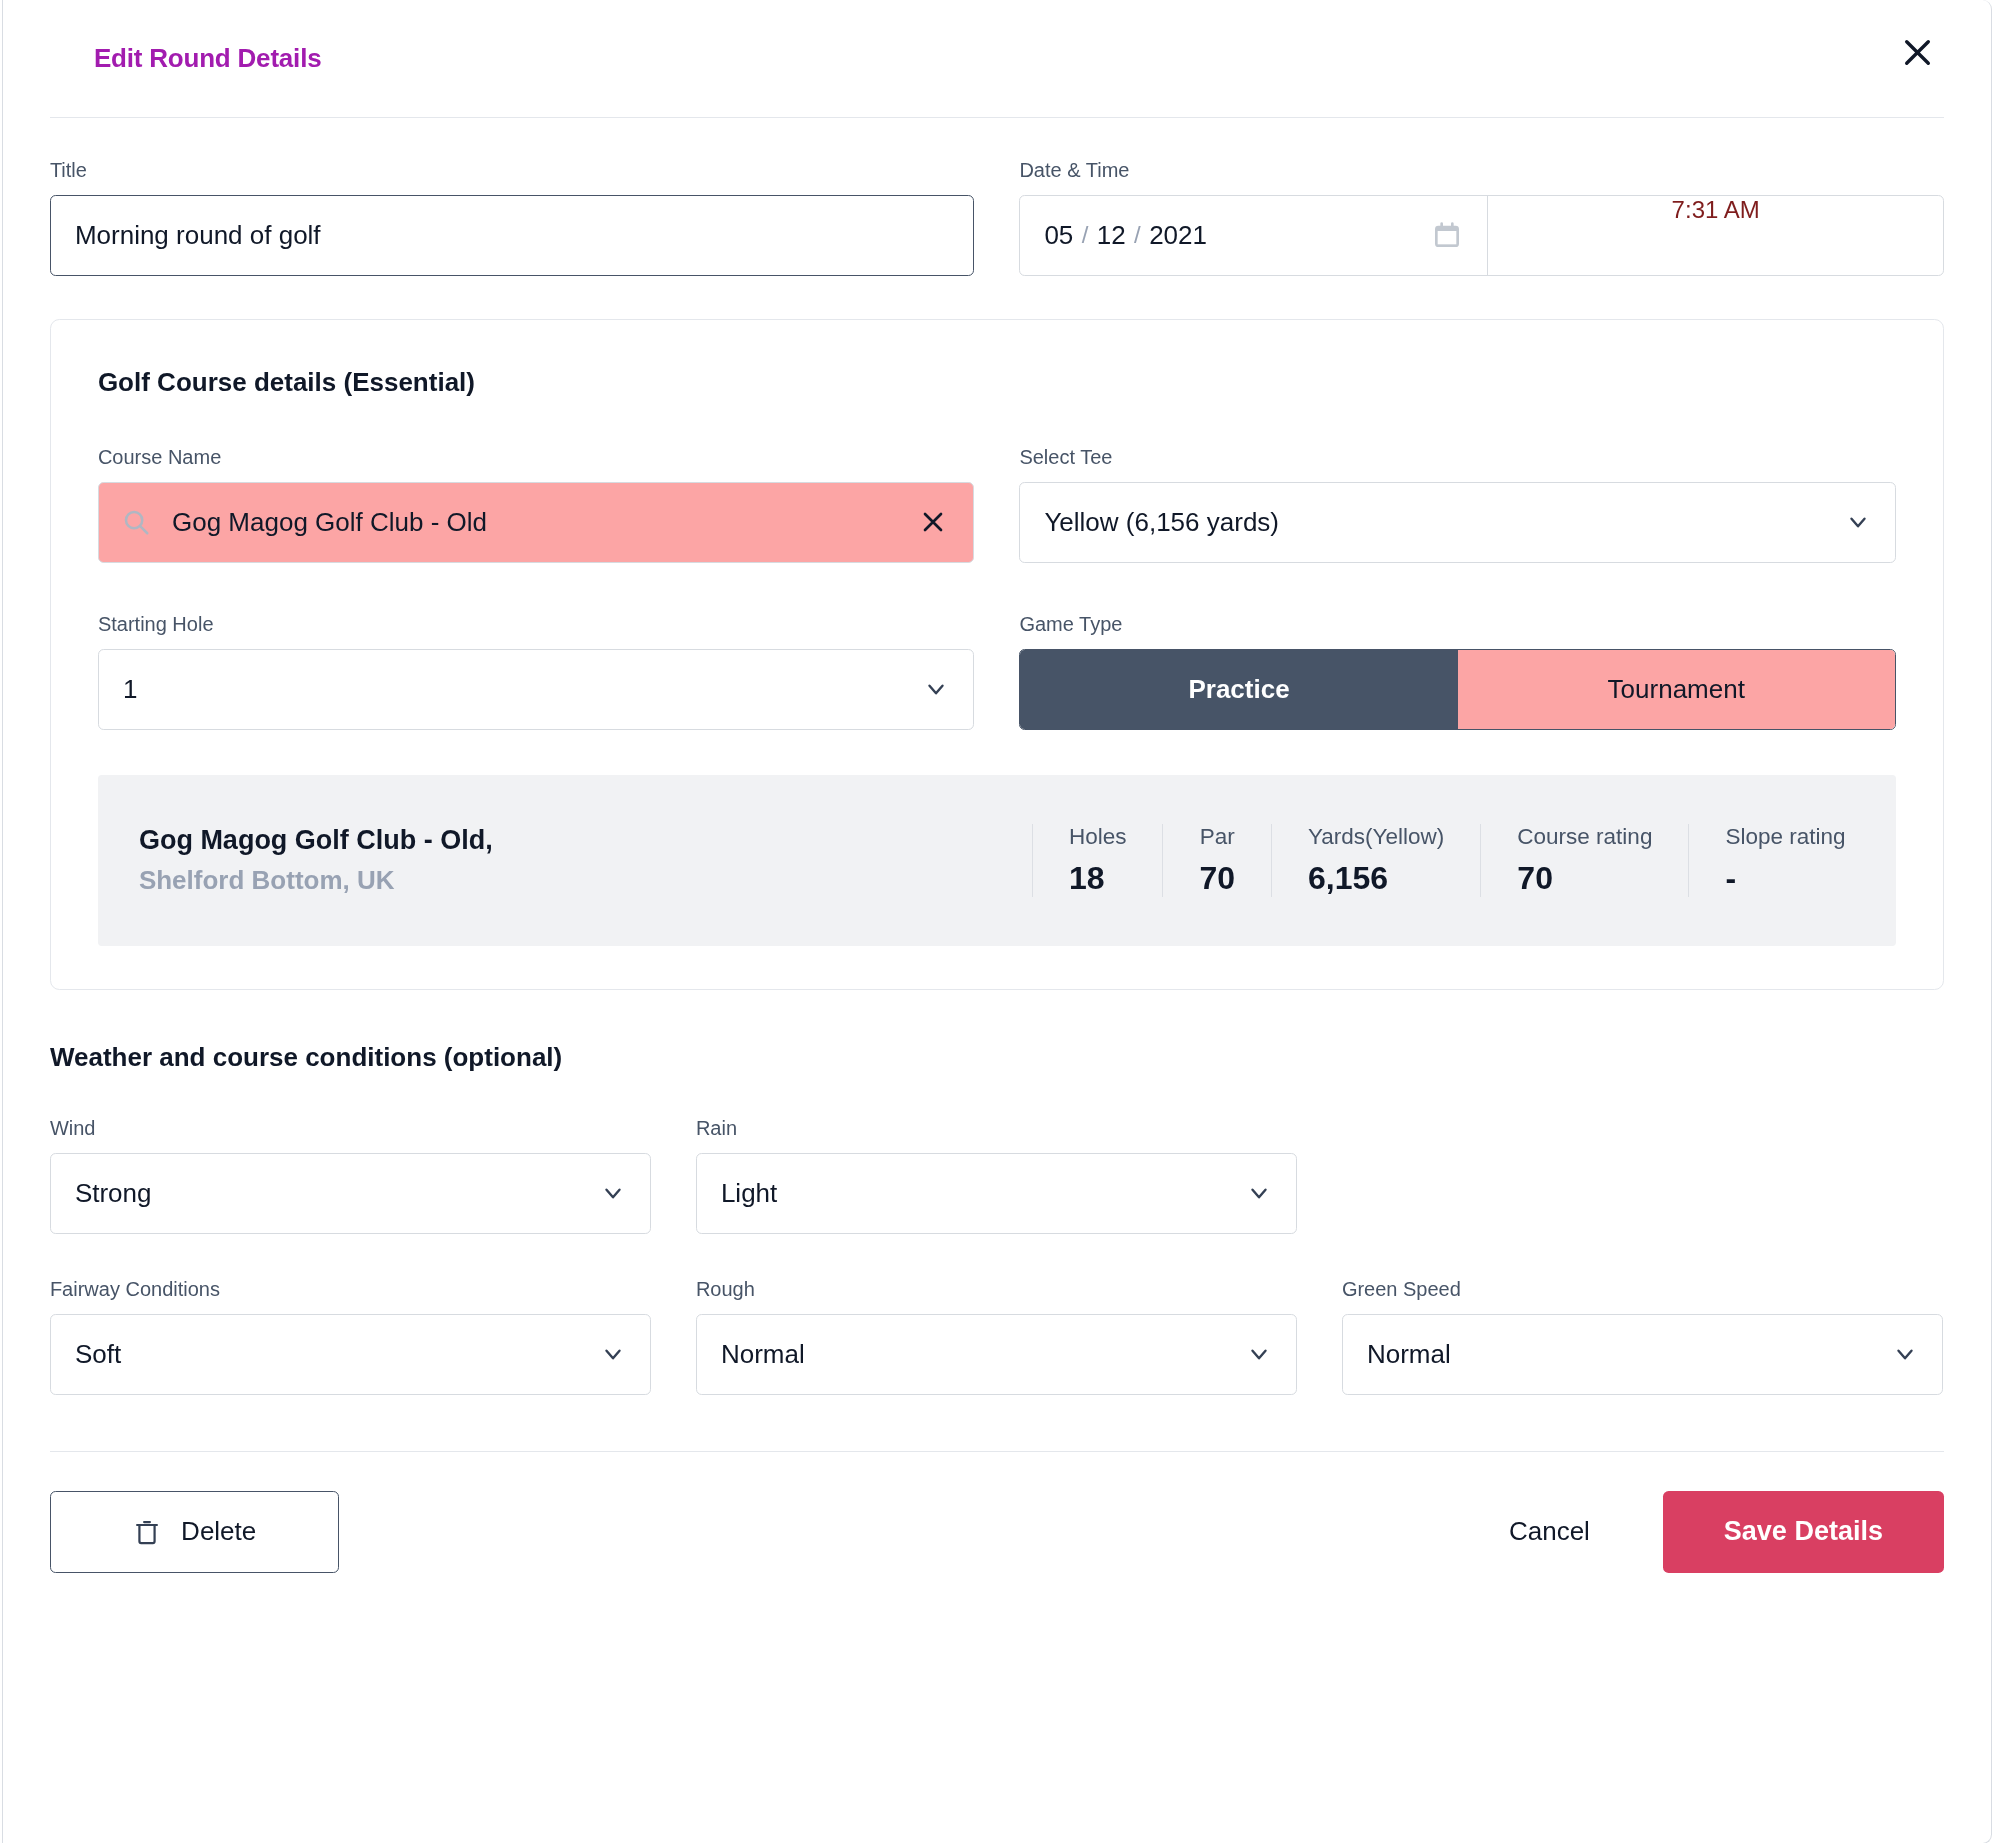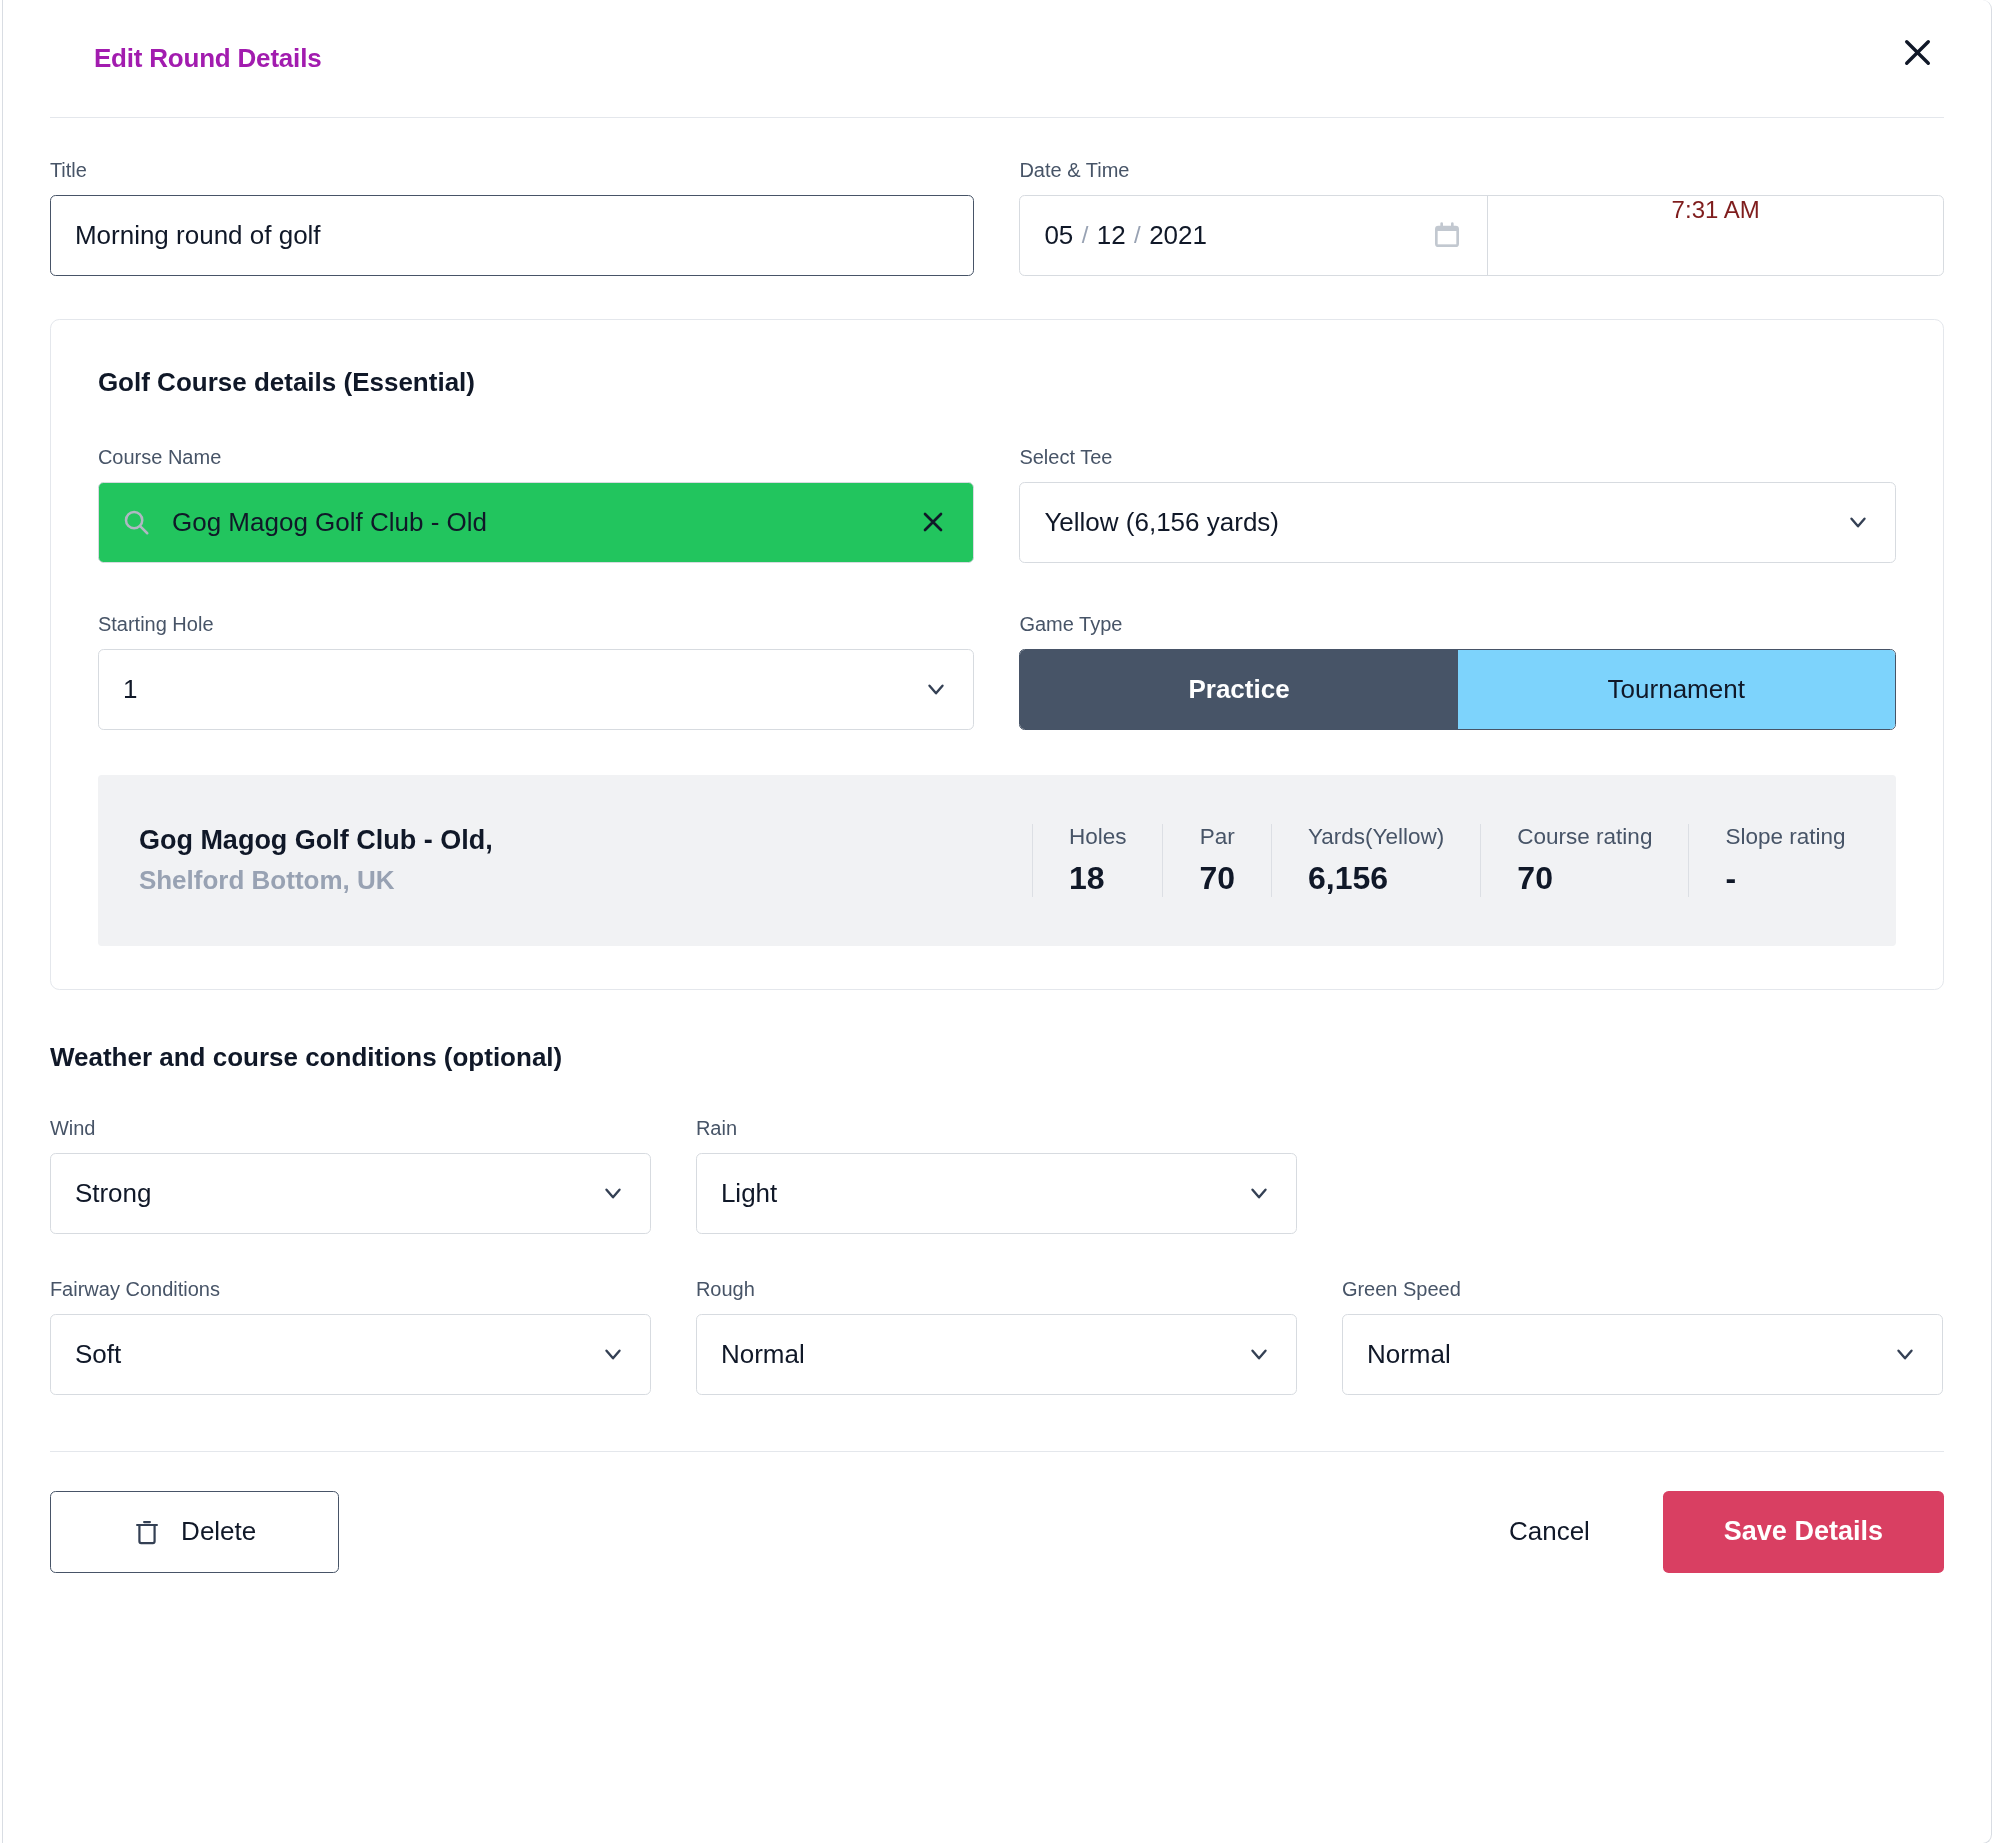--- a/index.html
+++ b/index.html
@@ -169,21 +169,21 @@
     display: flex;
     gap: 45px;
   }
   .col-left  { width: 881px; }
   .col-right { width: 881px; }
 
   .search-box {
     height: 81px;
     border: 0.9px solid #d7dbe0;
     border-radius: 5.6px;
-    background: #22c55e;
+    background: #fca5a5;
     display: flex;
     align-items: center;
     padding: 0 24px 0 22.5px;
     gap: 20.6px;
   }
   .search-icon { width: 30px; height: 30px; color: #98a2b3; flex: 0 0 auto; }
   .search-icon svg { display: block; }
   .search-val {
     flex: 1 1 auto;
     font-size: 26px;
@@ -208,21 +208,21 @@
     border-radius: 5.6px;
     overflow: hidden;
   }
   .seg {
     flex: 1 1 50%;
     display: flex;
     align-items: center;
     justify-content: center;
     font-size: 26px;
     cursor: pointer;
-    background: #7dd3fc;
+    background: #fca5a5;
     color: #101828;
   }
   .seg.active {
     background: #475467;
     color: #ffffff;
     font-weight: bold;
   }
 
   
   .summary {

